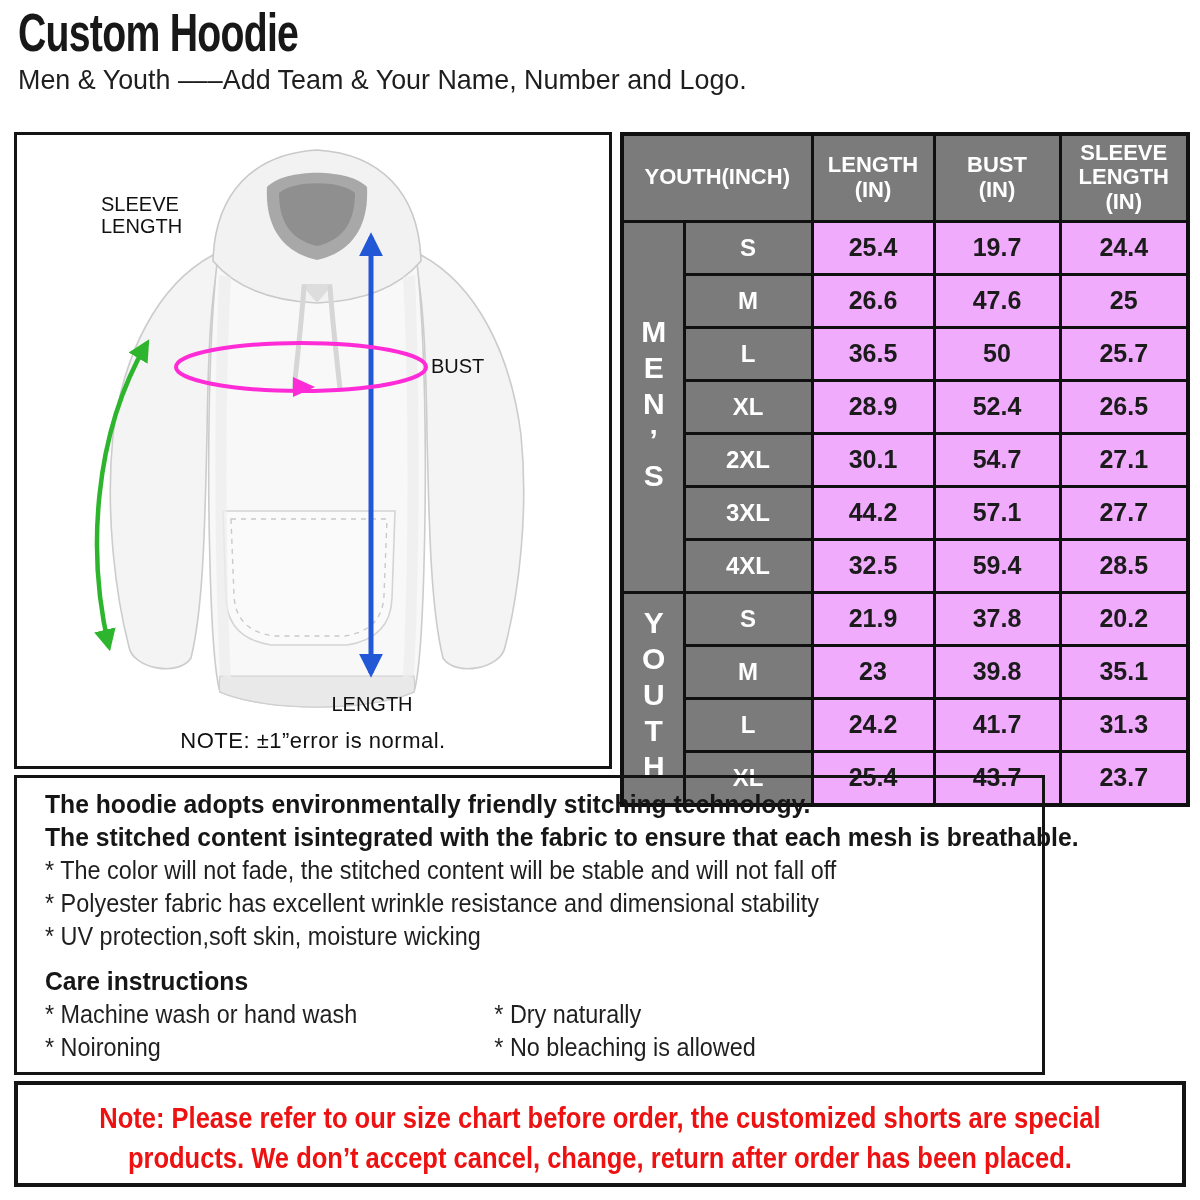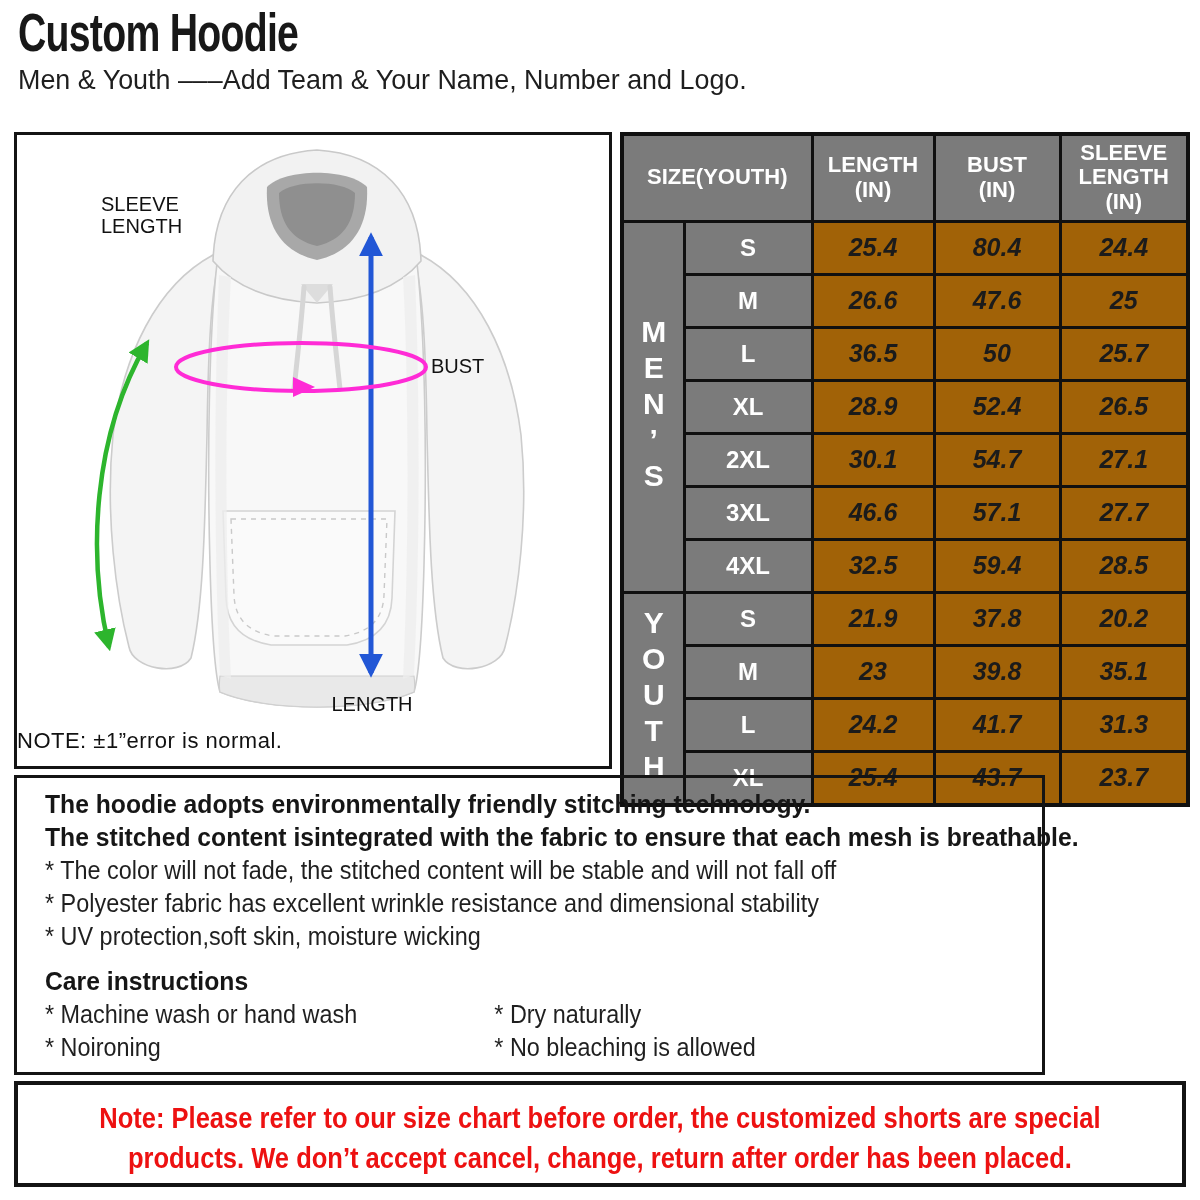--- a/index.html
+++ b/index.html
@@ -11,33 +11,33 @@
   .subtitle{position:absolute;left:18px;top:64px;font-size:28px;color:#1e1e1e;
          transform:scaleX(.96);transform-origin:0 0;white-space:nowrap;}
   
   .panel{position:absolute;left:14px;top:132px;width:598px;height:637px;background:#fff;
          border:3px solid #141414;box-sizing:border-box;}
   .panel svg{position:absolute;left:0;top:0;width:100%;height:100%;}
   .dlabel{position:absolute;font-size:20px;color:#111;line-height:1.12;white-space:pre-line;}
   .lab-sleeve{left:84px;top:58px;}
   .lab-bust{left:414px;top:220px;}
   .lab-length{left:300px;top:558px;width:110px;text-align:center;}
-  .lab-note{left:0;top:594px;width:100%;font-size:22px;letter-spacing:.5px;}
+  .lab-note{left:0;top:594px;width:100%;text-align:center;font-size:22px;letter-spacing:.5px;}
   
   .size-table{position:absolute;left:620px;top:132px;width:566px;height:637px;
          border-collapse:collapse;table-layout:fixed;border:4px solid #101010;}
   .size-table th,.size-table td{border:3px solid #101010;padding:0;text-align:center;vertical-align:middle;}
   .size-table th{background:#7b7b7b;color:#fff;font-size:22px;font-weight:700;line-height:1.12;white-space:pre-line;}
   .hdr-row{height:87px;}
   .size-table td{height:50px;}
   td.gcell{background:#7b7b7b;color:#fff;}
   .vert{writing-mode:vertical-lr;text-orientation:upright;font-size:30px;font-weight:700;
         letter-spacing:3px;display:inline-block;line-height:1;}
   td.scell{background:#7b7b7b;color:#fff;font-size:24px;font-weight:700;}
-  td.vcell{background:#a16207;color:#1b1b1b;font-size:25px;font-weight:700;font-style:italic;}
+  td.vcell{background:#f0abfc;color:#1b1b1b;font-size:25px;font-weight:700;}
   
   .desc{position:absolute;left:14px;top:775px;width:1031px;height:300px;border:3px solid #141414;
         box-sizing:border-box;padding:10px 0 0 28px;}
   .dline{font-size:26px;line-height:33px;white-space:nowrap;transform-origin:0 50%;color:#161616;}
   .db{font-weight:700;transform:scaleX(.95);}
   .dr{font-weight:400;transform:scaleX(.9);color:#1f1f1f;}
   .care-title{margin-top:12px;}
   .care-row .c1{display:inline-block;width:492px;}
   
   .noteb{position:absolute;left:14px;top:1081px;width:1172px;height:106px;border:4px solid #141414;
@@ -102,36 +102,36 @@
   <table class="size-table">
     <colgroup>
         <col style="width:62px">
         <col style="width:128px">
         <col style="width:122px">
         <col style="width:126px">
         <col style="width:128px">
       </colgroup>
     <thead>
       <tr class="hdr-row">
-        <th colspan="2">SIZE(YOUTH)</th>
+        <th colspan="2">YOUTH(INCH)</th>
         <th>LENGTH
 (IN)</th>
         <th>BUST
 (IN)</th>
         <th>SLEEVE
 LENGTH
 (IN)</th>
       </tr>
     </thead>
     <tbody>
       <tr>
         <td class="gcell" rowspan="7"><span class="vert">MEN’S</span></td>
         <td class="scell">S</td>
         <td class="vcell">25.4</td>
-        <td class="vcell">80.4</td>
+        <td class="vcell">19.7</td>
         <td class="vcell">24.4</td>
       </tr>
       <tr>
         <td class="scell">M</td>
         <td class="vcell">26.6</td>
         <td class="vcell">47.6</td>
         <td class="vcell">25</td>
       </tr>
       <tr>
         <td class="scell">L</td>
@@ -146,21 +146,21 @@
         <td class="vcell">26.5</td>
       </tr>
       <tr>
         <td class="scell">2XL</td>
         <td class="vcell">30.1</td>
         <td class="vcell">54.7</td>
         <td class="vcell">27.1</td>
       </tr>
       <tr>
         <td class="scell">3XL</td>
-        <td class="vcell">46.6</td>
+        <td class="vcell">44.2</td>
         <td class="vcell">57.1</td>
         <td class="vcell">27.7</td>
       </tr>
       <tr>
         <td class="scell">4XL</td>
         <td class="vcell">32.5</td>
         <td class="vcell">59.4</td>
         <td class="vcell">28.5</td>
       </tr>
       <tr>

